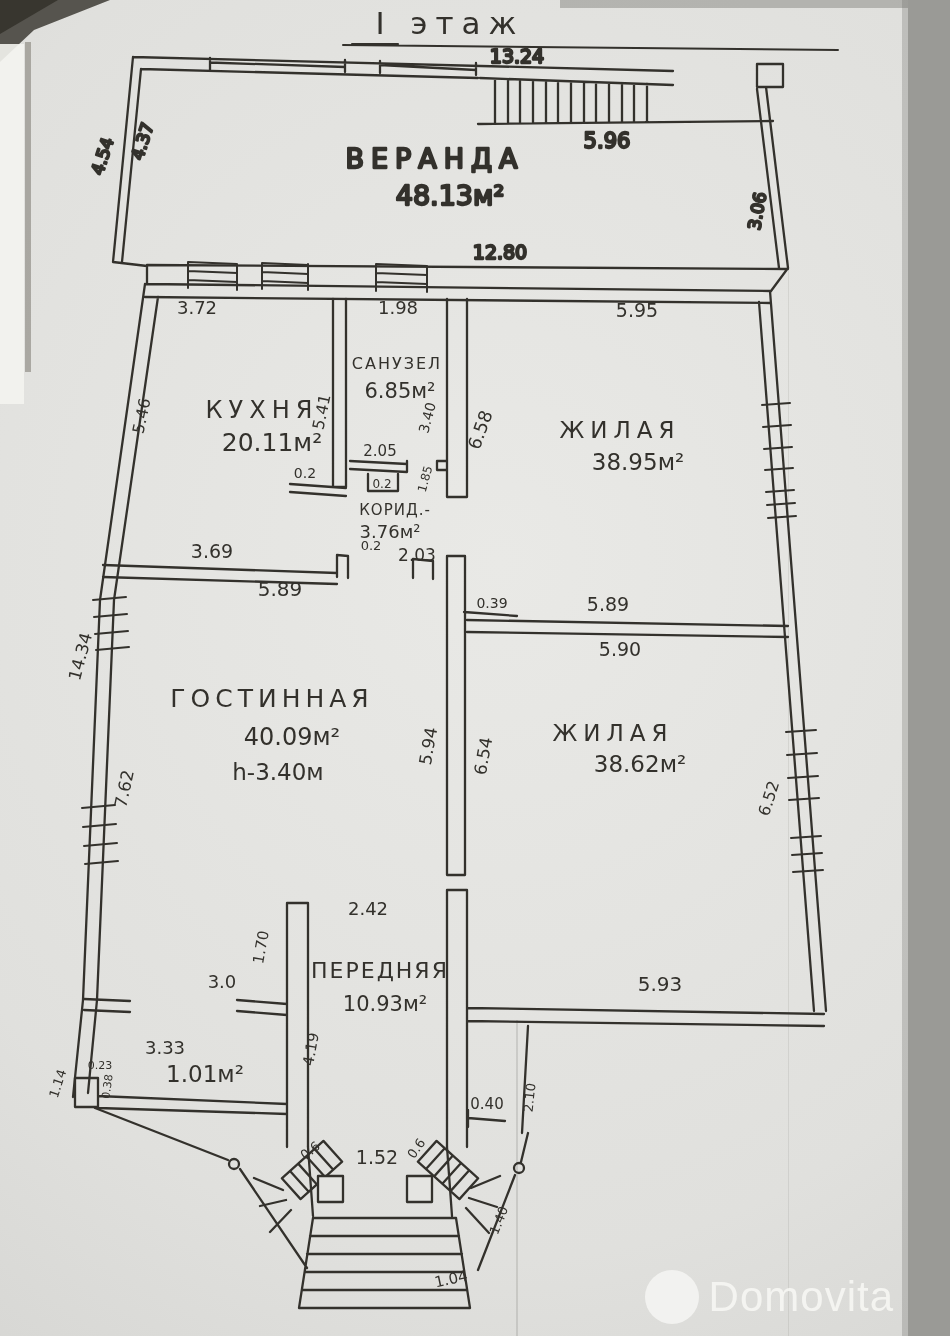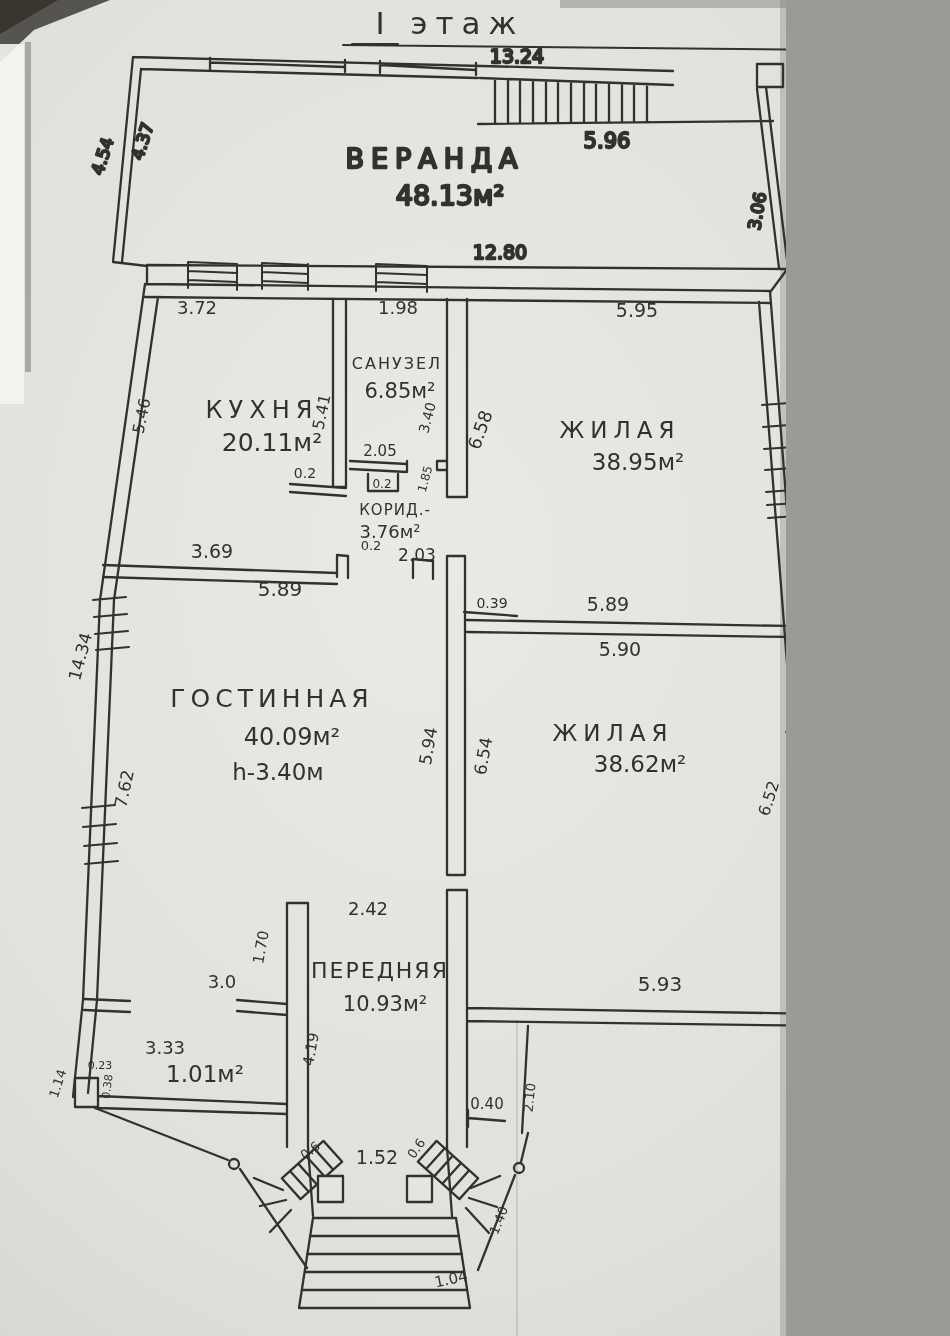--- a/index.html
+++ b/index.html
@@ -1,17 +1,17 @@
 <!DOCTYPE html>
 <html><head>
 <meta charset="utf-8">
 <style>
   html,body{margin:0;padding:0;}
   body{font-family:"DejaVu Sans",sans-serif;background:#9a9a96;}
-  .stage{position:relative;width:786px;height:1336px;overflow:hidden;
+  .stage{position:relative;width:908px;height:1336px;overflow:hidden;
     background-color:#e0e0dd;
     background-image:radial-gradient(130% 95% at 55% 42%, #e9e9e6 0%, #e0e0dd 55%, #cdcdca 100%);}
   .artifact{position:absolute;pointer-events:none;}
   .corner-dark{left:0;top:0;width:120px;height:70px;
     background:#56544e;clip-path:polygon(0 0,110px 0,34px 30px,0 62px);}
   .corner-deep{left:0;top:0;width:70px;height:40px;background:#38362f;
     clip-path:polygon(0 0,58px 0,0 34px);}
   .left-paper-edge{left:0;top:44px;width:24px;height:360px;background:#f4f4f0;opacity:.9;}
   .left-gap-line{left:25px;top:42px;width:6px;height:330px;background:#7c796f;opacity:.55;}
   .top-edge{top:0;left:560px;right:0;height:8px;background:rgba(95,95,88,.35);}
@@ -199,13 +199,17 @@
       <text x="487" y="1109" text-anchor="middle" font-size="15">0.40</text>
       <text x="534" y="1098" text-anchor="middle" font-size="13" transform="rotate(-84 534 1098)">2.10</text>
       <text x="313" y="1154" text-anchor="middle" font-size="13" transform="rotate(-38 313 1154)">0.6</text>
       <text x="420" y="1151" text-anchor="middle" font-size="13" transform="rotate(-55 420 1151)">0.6</text>
       <text x="377" y="1164" text-anchor="middle" font-size="19">1.52</text>
       <text x="503" y="1222" text-anchor="middle" font-size="13" transform="rotate(-68 503 1222)">1.40</text>
       <text x="452" y="1284" text-anchor="middle" font-size="15" transform="rotate(-12 452 1284)">1.04</text>
     </g>
   </svg>
 
+  <div class="watermark">
+    <div class="dot"></div>
+    <div class="brand">Domovita</div>
+  </div>
 </div>
 
 </body></html>

